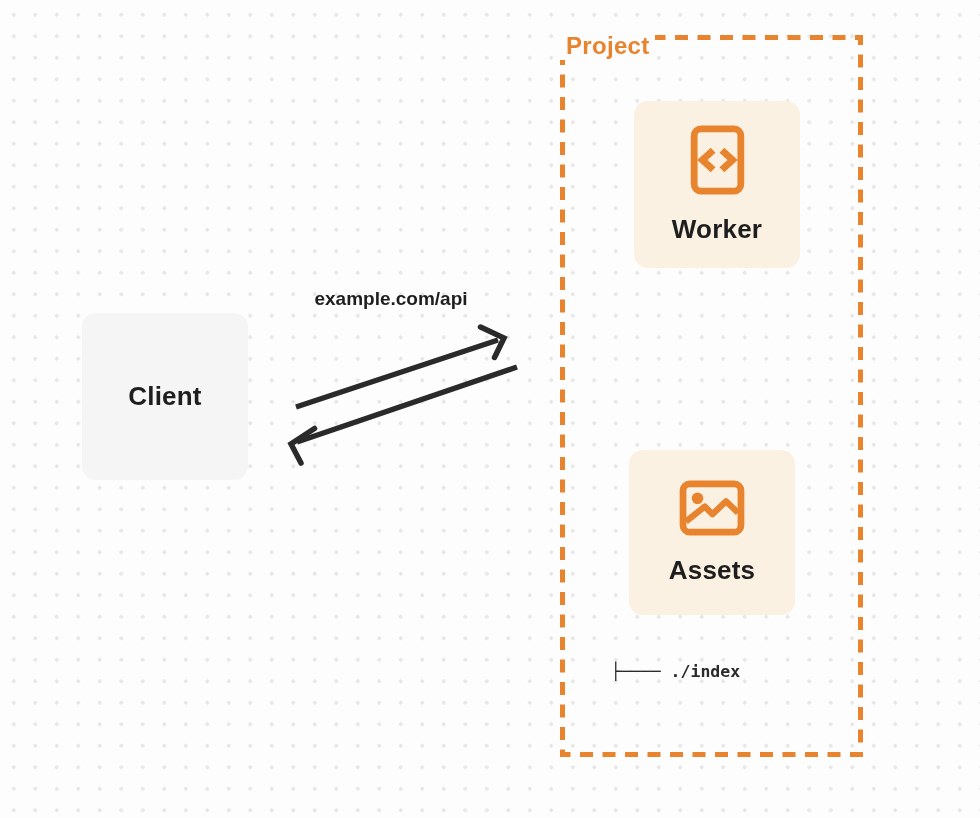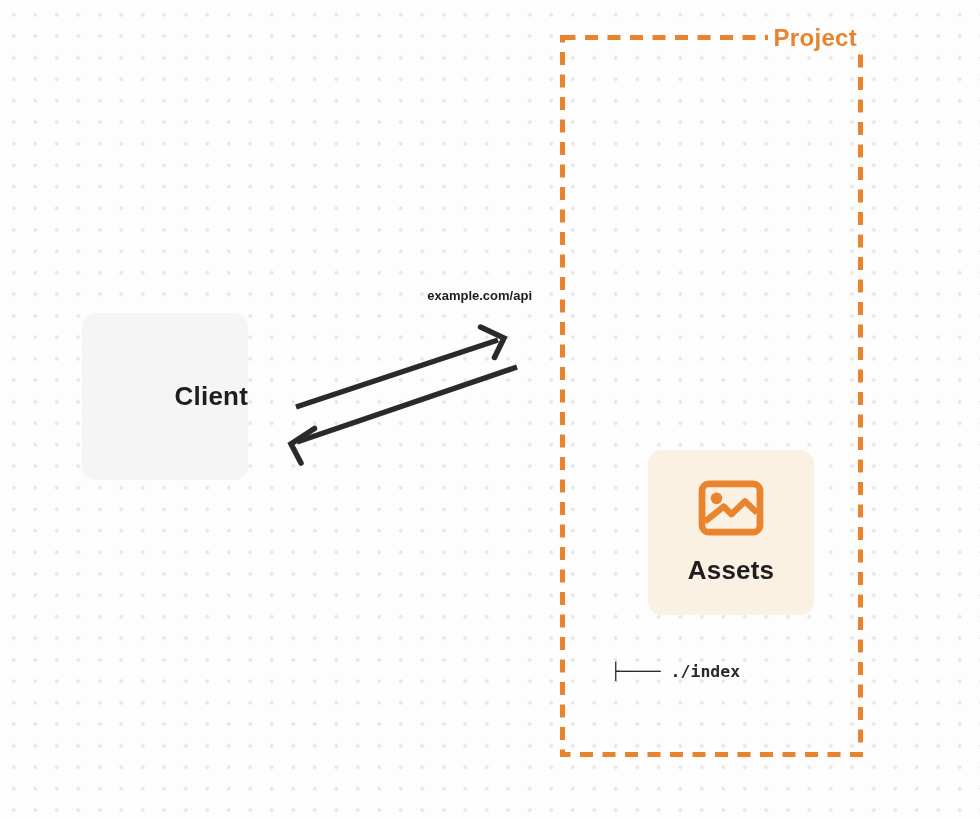--- a/index.html
+++ b/index.html
@@ -26,36 +26,36 @@
     color: var(--text);
   }
 
   
   .client-card {
     position: absolute;
     left: 82px; top: 313px;
     width: 166px; height: 167px;
     background: var(--card-gray);
     border-radius: 14px;
-    display: flex; align-items: center; justify-content: flex-end;
+    display: flex; align-items: center; justify-content: center;
   }
   .node-label {
     font-size: 26px;
     font-weight: bold;
     color: var(--text);
     letter-spacing: 0.2px;
   }
 
   
   .request-label {
     position: absolute;
     left: 250px; top: 288px;
     width: 282px;
-    text-align: right;
-    font-size: 13px;
+    text-align: center;
+    font-size: 19px;
     font-weight: bold;
     color: var(--text);
   }
   .arrows-svg {
     position: absolute;
     left: 0; top: 0;
     width: 980px; height: 818px;
     pointer-events: none;
   }
   .arrow-line { stroke: var(--arrow); stroke-width: 5.5; fill: none; }
@@ -68,23 +68,23 @@
     width: 303px; height: 722px;
   }
   .project-border-rect {
     fill: none;
     stroke: var(--accent);
     stroke-width: 5;
     stroke-dasharray: 13 9.5;
   }
   .project-label-wrap {
     position: absolute;
-    left: 560px; top: 24px;
+    left: 560px; top: 32px;
     width: 303px;
-    text-align: right;
+    text-align: left;
     z-index: 2;
   }
   .project-label {
     display: inline-block;
     background: var(--bg);
     padding: 0 6px;
     font-size: 24px;
     line-height: 28px;
     font-weight: bold;
     color: var(--accent);
@@ -96,21 +96,21 @@
     position: absolute;
     background: var(--card-cream);
     border-radius: 14px;
     display: flex;
     flex-direction: column;
     align-items: center;
     justify-content: center;
     gap: 19px;
   }
   .worker-card { left: 634px; top: 101px; width: 166px; height: 167px; }
-  .assets-card { left: 648px; top: 450px; width: 166px; height: 165px; }
+  .assets-card { left: 629px; top: 450px; width: 166px; height: 165px; }
   .icon-stroke { stroke: var(--accent); fill: none; }
   .icon-fill { fill: var(--accent); }
 
   
   .file-tree {
     position: absolute;
     left: 611px; top: 619px;
     font-family: "DejaVu Sans Mono", monospace;
     font-size: 16.5px;
     font-weight: bold;
@@ -139,20 +139,28 @@
     <polyline class="arrow-head" points="314.5,428.5 291,444 301,463"></polyline>
   </svg>
 
   <svg class="project-border-svg" viewBox="0 0 303 722" xmlns="http://www.w3.org/2000/svg">
     <rect class="project-border-rect" x="2.5" y="2.5" width="298" height="717"></rect>
   </svg>
   <div class="project-label-wrap">
     <span class="project-label">Project</span>
   </div>
 
+  <div class="cream-card worker-card">
+    <svg width="55" height="70" viewBox="0 0 56 72" xmlns="http://www.w3.org/2000/svg">
+      <rect class="icon-stroke" x="4" y="4" width="48" height="64" rx="7" stroke-width="7"></rect>
+      <path class="icon-stroke" d="M23.5 26 L12.5 36 L23.5 46" stroke-width="7.2" stroke-linejoin="miter"></path>
+      <path class="icon-stroke" d="M32.5 26 L43.5 36 L32.5 46" stroke-width="7.2" stroke-linejoin="miter"></path>
+    </svg>
+    <span class="node-label">Worker</span>
+  </div>
 
   <div class="cream-card assets-card">
     <svg width="66" height="56" viewBox="0 0 68 58" xmlns="http://www.w3.org/2000/svg">
       <rect class="icon-stroke" x="4" y="4" width="60" height="50" rx="7" stroke-width="7"></rect>
       <circle class="icon-fill" cx="19" cy="19" r="6"></circle>
       <path class="icon-stroke" d="M7 43 L26.5 27.5 L34.5 35.5 L48.5 22 L61 34" stroke-width="6.5" stroke-linejoin="round"></path>
     </svg>
     <span class="node-label">Assets</span>
   </div>
 

